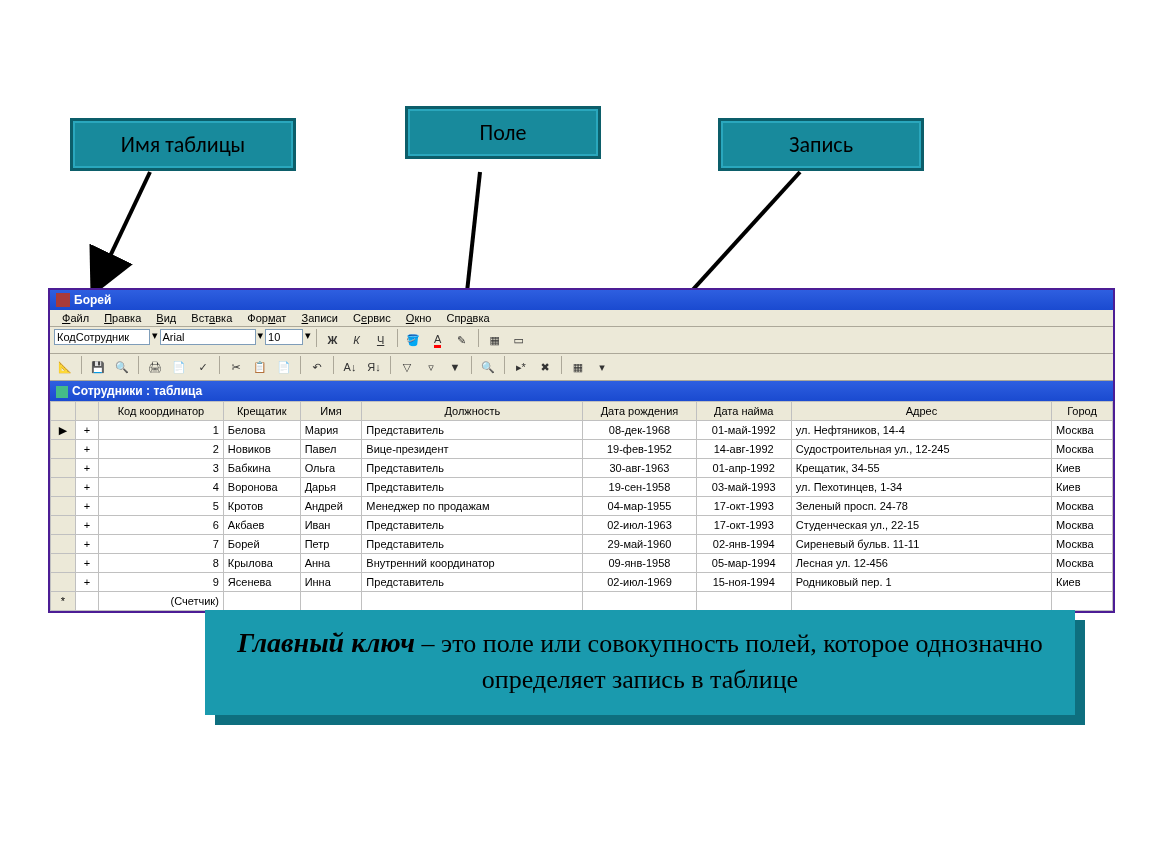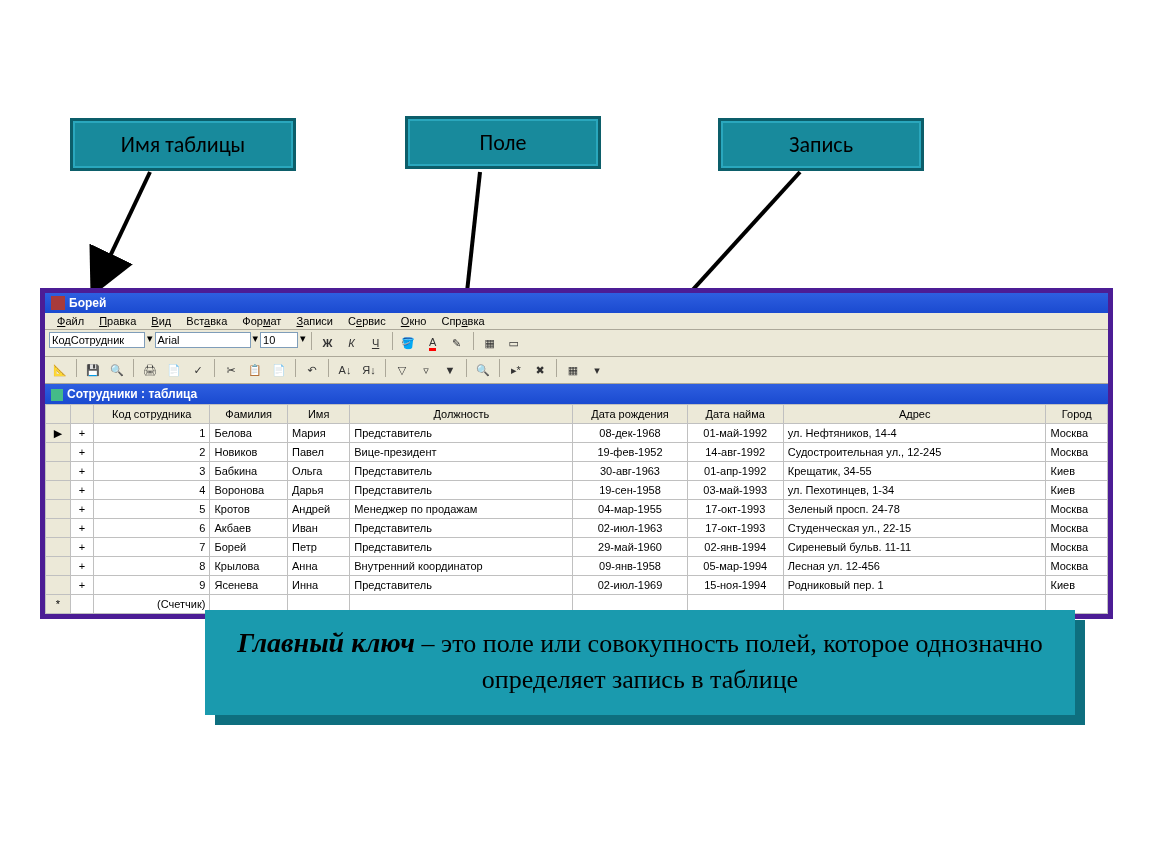--- a/index.html
+++ b/index.html
@@ -18,35 +18,35 @@
     background: #188a9c;
     border: 3px solid #0c5e6a;
     box-shadow: inset 0 0 0 2px #2aa7bd;
     color: #000;
     font-size: 22px;
     font-family: Calibri, Arial, sans-serif;
     padding: 10px 30px;
     text-align: center;
   }
   #callout-name { left: 70px; top: 118px; width: 160px; }
-  #callout-field { left: 405px; top: 116px; width: 130px; }
+  #callout-field { left: 405px; top: 106px; width: 130px; }
   #callout-record { left: 718px; top: 118px; width: 140px; }
 
   .arrow {
     position: absolute;
     pointer-events: none;
   }
 
   
   .app {
     position: absolute;
-    left: 40px;
+    left: 48px;
     top: 288px;
     width: 1063px;
-    border: 5px solid #4c1d95;
+    border: 2px solid #4c1d95;
   }
   .titlebar {
     background: linear-gradient(#2e5fe0,#1a4ad0);
     color: #fff;
     font-weight: bold;
     font-size: 12px;
     padding: 3px 6px;
     display: flex;
     align-items: center;
     gap: 4px;
@@ -258,22 +258,22 @@
   <div class="subwin-title">
     <span class="tblicon"></span>
     <span>Сотрудники : таблица</span>
   </div>
 
   <table class="data">
     <thead>
       <tr>
         <th class="row-selector"></th>
         <th class="expand"></th>
-        <th>Код сотрудника</th>
-        <th>Фамилия</th>
+        <th>Код координатор</th>
+        <th>Крещатик</th>
         <th>Имя</th>
         <th style="min-width:160px">Должность</th>
         <th>Дата рождения</th>
         <th>Дата найма</th>
         <th style="min-width:190px">Адрес</th>
         <th>Город</th>
       </tr>
     </thead>
     <tbody id="tbody">
         <tr>

